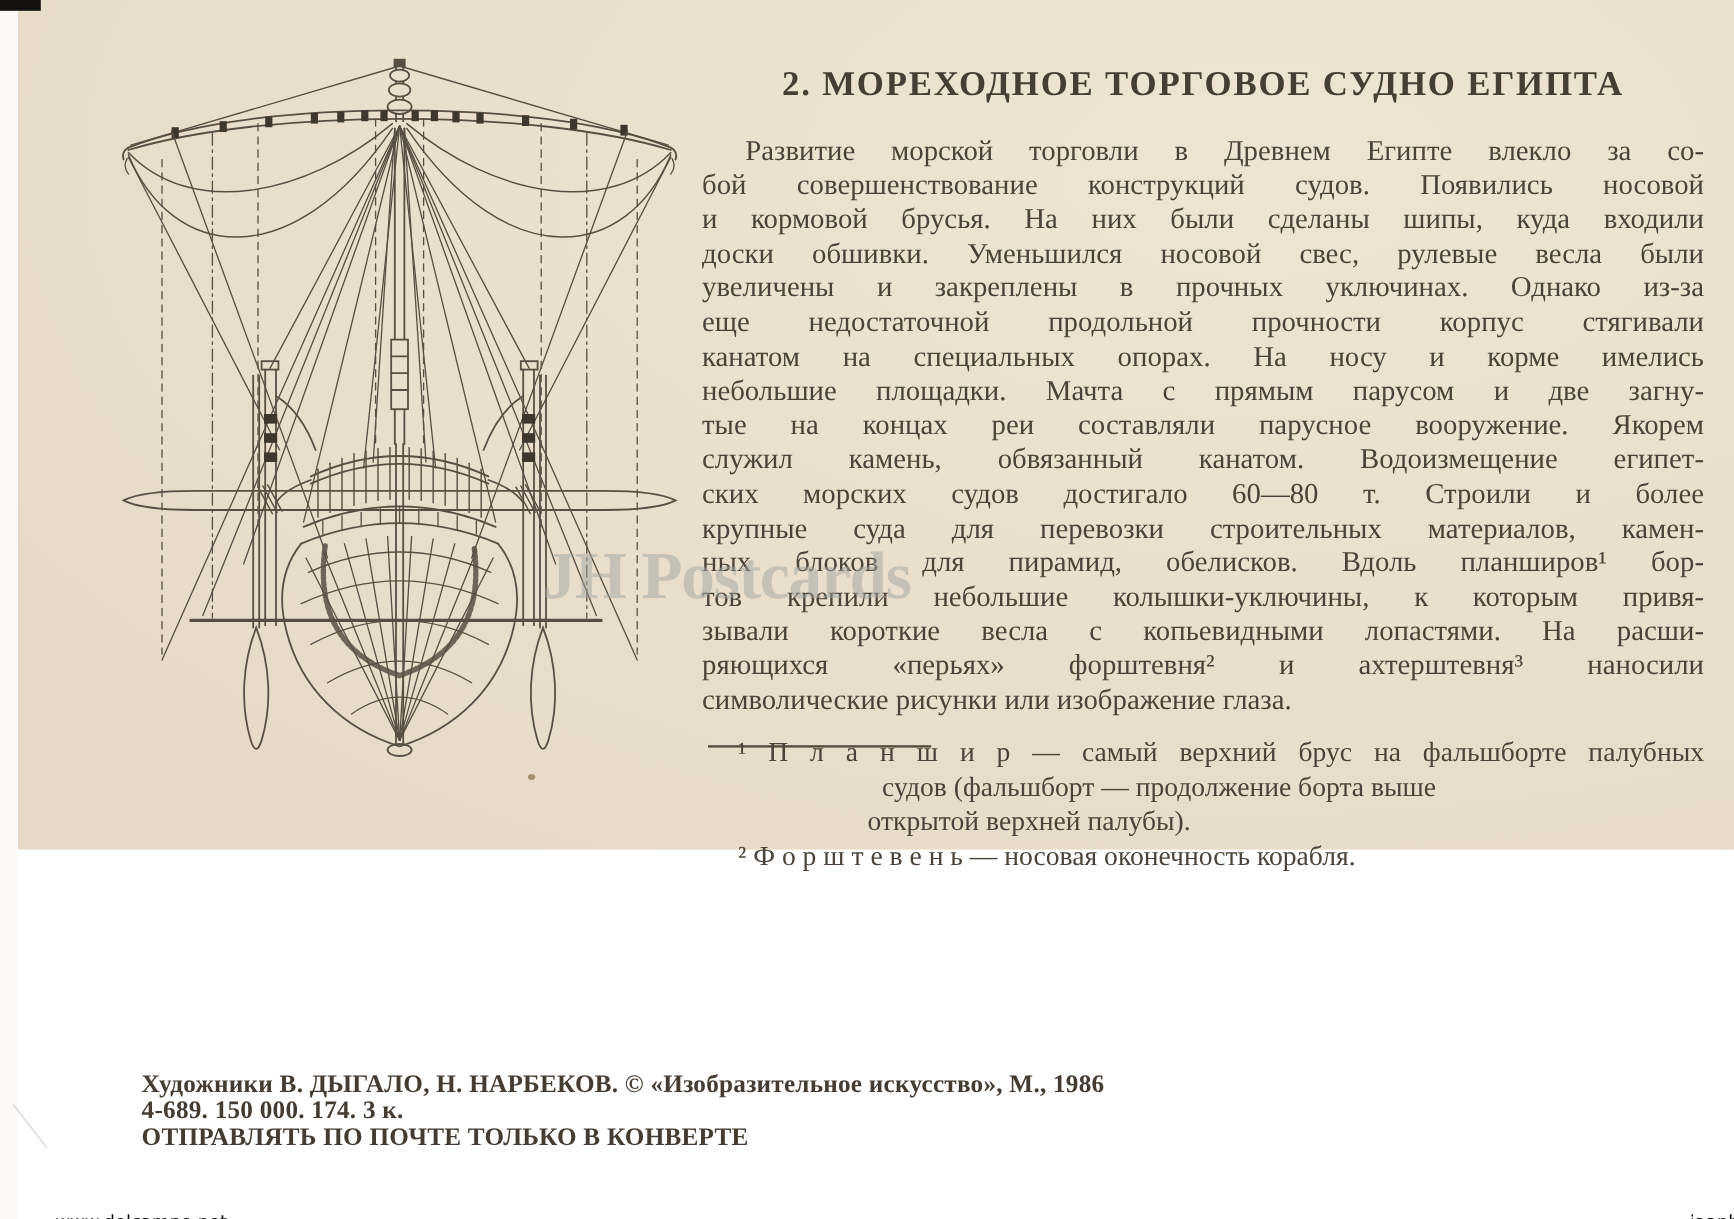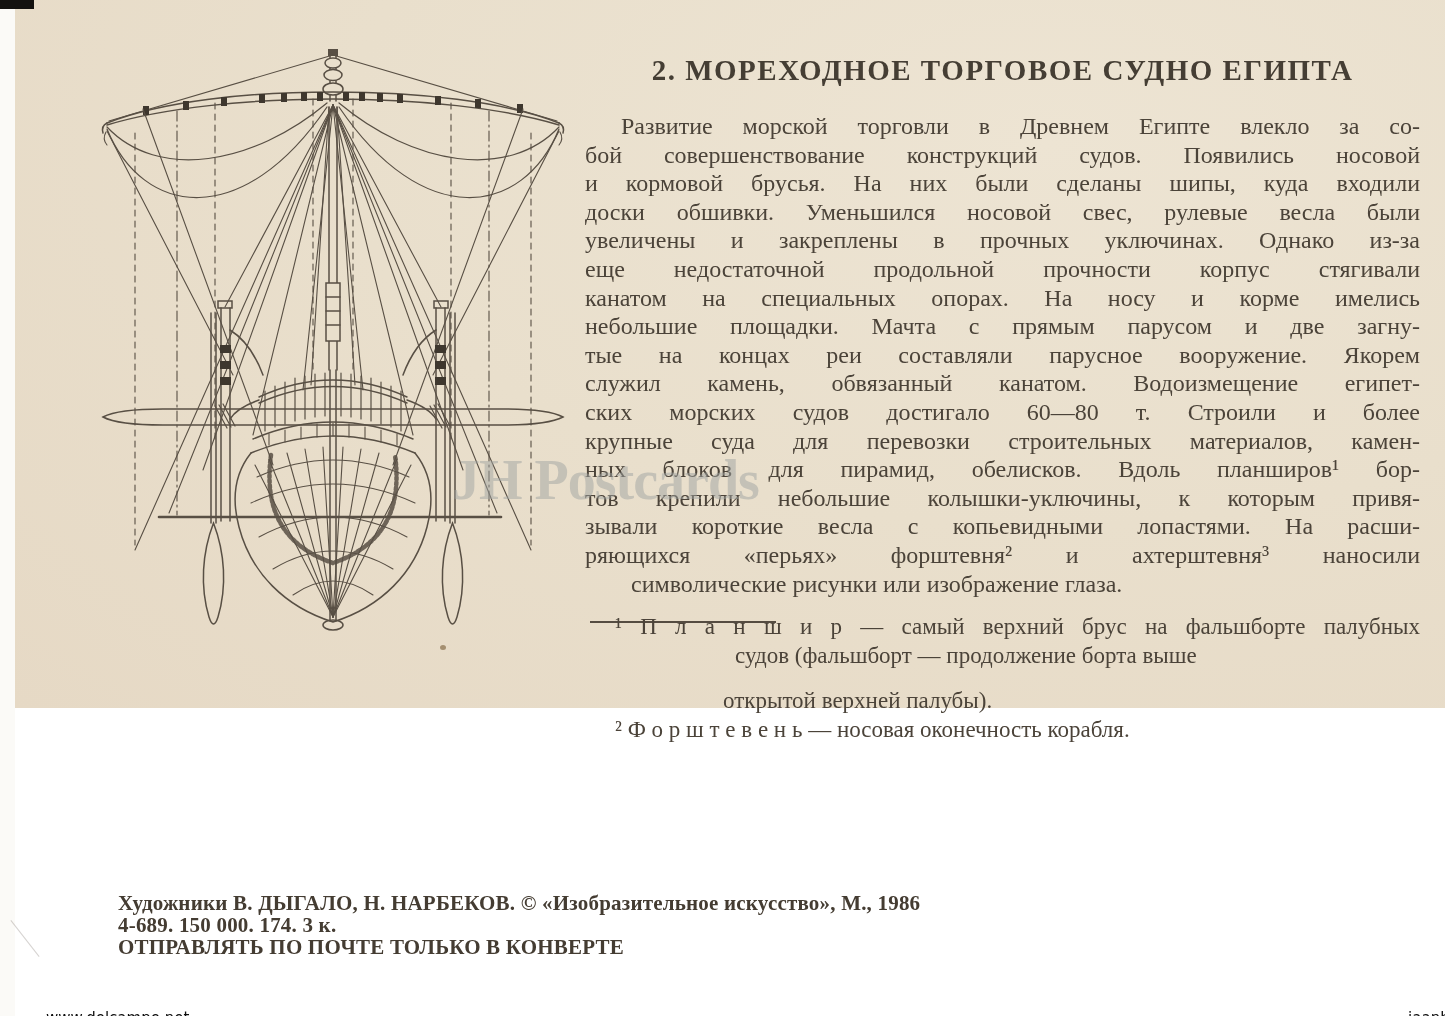--- a/index.html
+++ b/index.html
@@ -20,29 +20,29 @@
   .title{
     position:absolute;left:570px;top:54px;width:835px;text-align:center;
     font-size:29px;font-weight:bold;letter-spacing:1.5px;color:#453e34;
   }
   .body-block{
     position:absolute;left:570px;top:112px;width:835px;
     font-size:24px;line-height:28.6px;color:#4b4339;
   }
   .bline{text-align:justify;text-align-last:justify;height:28.6px;overflow:hidden;}
   .bline:first-child{text-indent:36px;}
-  .bline:last-child{text-align-last:left;margin-left:46px;}
+  .bline:last-child{text-align-last:left;}
   .fn-divider{position:absolute;left:575px;top:621px;width:186px;height:0;border-top:2px solid #55“4c41;border-top:2px solid #554c41;}
   .footnotes{
     position:absolute;left:570px;top:612px;width:835px;
     font-size:23px;line-height:29px;color:#4b4339;
   }
   .fn1 .fn-line:nth-child(1){padding-left:30px;text-align:justify;text-align-last:justify;}
   .fn1 .fn-line:nth-child(2){padding-left:150px;}
-  .fn1 .fn-line:nth-child(3){padding-left:138px;margin-top:16px;}
+  .fn1 .fn-line:nth-child(3){padding-left:138px;}
   .fn-single{padding-left:30px;}
   
   .imprint{
     position:absolute;left:103px;top:892px;width:1100px;
     font-size:21px;line-height:22px;font-weight:bold;color:#443c32;letter-spacing:.2px;
   }
   
   .wm-center{
     position:absolute;left:452px;top:452px;line-height:1;
     font-family:Liberation Serif, serif;font-weight:bold;font-size:56px;letter-spacing:-1px;

